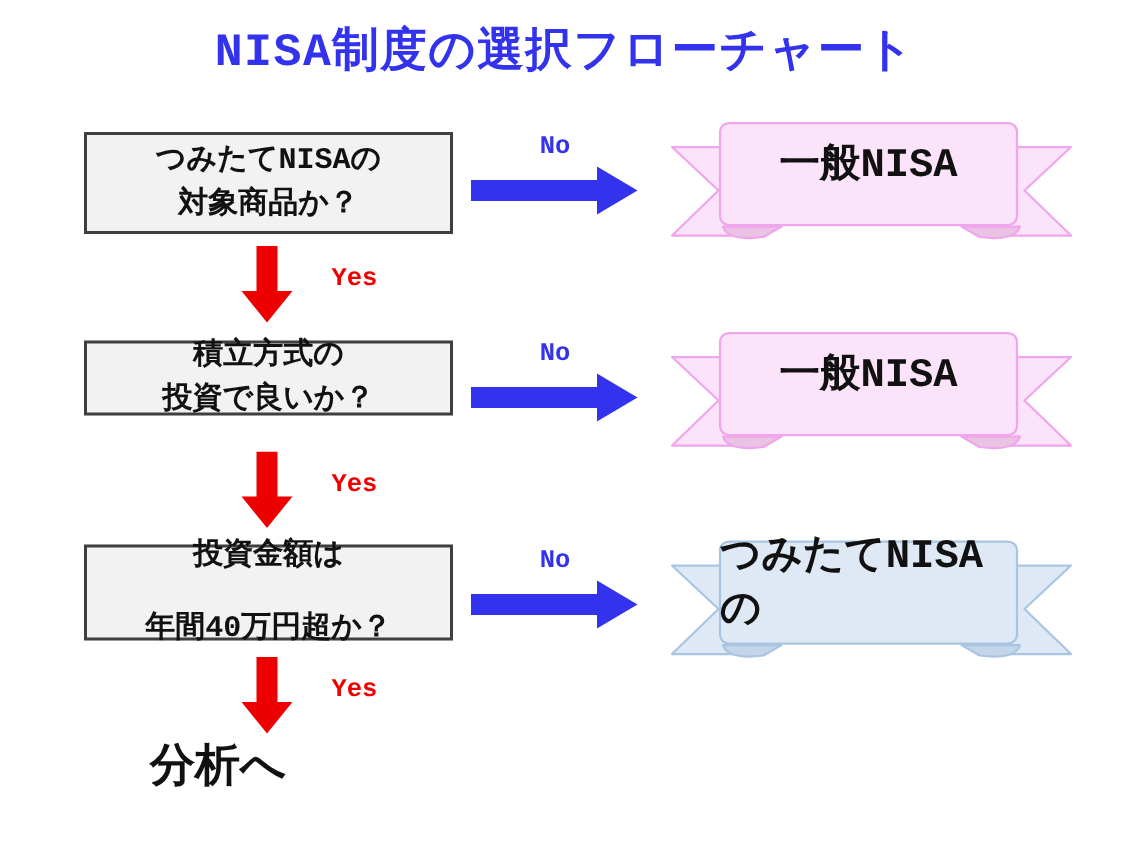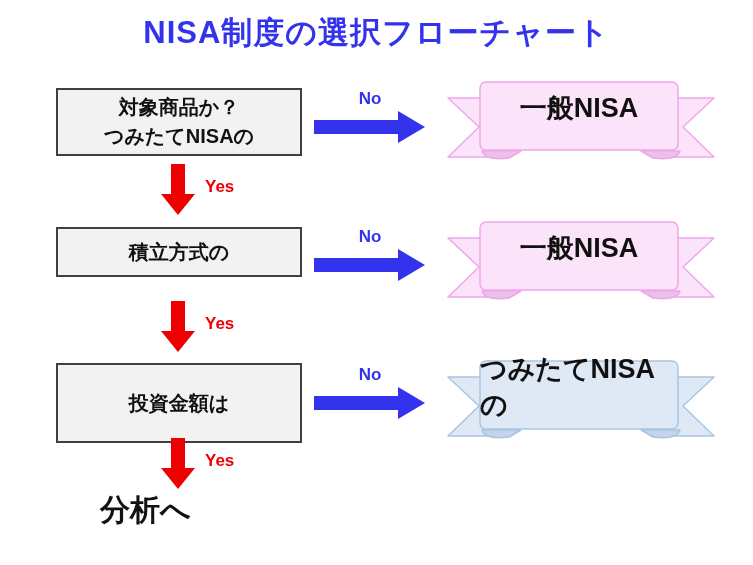--- a/index.html
+++ b/index.html
@@ -1,44 +1,44 @@
 <!DOCTYPE html>
 <html style="--title-blue: #3333EE; --arrow-blue: #3333EE; --arrow-red: #EE0000; --box-bg: #F2F2F2; --box-border: #3F3F3F; --ribbon-pink-fill: #FBE3F9; --ribbon-pink-border: #F0A6EC; --ribbon-pink-fold: #E9C2E4; --ribbon-blue-fill: #DEE9F5; --ribbon-blue-border: #A9C5E1; --ribbon-blue-fold: #C2D5E9; --text-black: #111111; --background: #FFFFFF;"><head>
 <meta charset="utf-8">
 <style>
   html,body{margin:0;padding:0;background:#fff;}
   body{font-family:"Liberation Sans","DejaVu Sans",sans-serif;}
   .stage{
     position:relative;width:753px;height:565px;background:var(--background,#fff);
-    overflow:hidden;color:var(--text-black,#111);
+    overflow:hidden;color:var(--text-black,#111);font-family:Liberation Mono, monospace;
   }
   .page-title{
     position:absolute;top:12px;left:0;width:753px;text-align:center;
     font-size:31px;font-weight:bold;color:var(--title-blue);letter-spacing:1px;
   }
   .q-box{
     position:absolute;left:56px;width:246px;
     background:var(--box-bg);border:2px solid var(--box-border);
     display:flex;flex-direction:column;justify-content:center;align-items:center;
     font-size:20px;font-weight:bold;line-height:1.45;text-align:center;
     box-sizing:border-box;
   }
   .q-box.r0{top:88px;height:68px;}
   .q-box.r1{top:227px;height:50px;}
-  .q-box.r2{top:363px;height:80px;gap:20px;}
+  .q-box.r2{top:363px;height:64px;gap:20px;}
   .no-group{
     position:absolute;left:314px;width:112px;
     display:flex;flex-direction:column;align-items:center;
   }
   .no-group.r0{top:88px;}
   .no-group.r1{top:226px;}
   .no-group.r2{top:364px;}
   .no-label{font-size:17px;font-weight:bold;color:var(--arrow-blue);height:22px;line-height:22px;}
   .yes-group{
-    position:absolute;left:160px;display:flex;gap:9px;
+    position:absolute;left:160px;display:flex;gap:25px;
   }
   .yes-group.r0{top:164px;}
   .yes-group.r1{top:301px;}
   .yes-group.r2{top:438px;}
   .yes-label{font-size:17px;font-weight:bold;color:var(--arrow-red);margin-top:13px;}
   .ribbon{position:absolute;left:447px;width:268px;height:84px;}
   .ribbon.r0{top:81px;}
   .ribbon.r1{top:221px;}
   .ribbon.r2{top:360px;}
   .ribbon svg{position:absolute;top:0;left:0;}
@@ -58,22 +58,22 @@
   }
 </style>
 </head>
 <body>
 
 <div class="stage">
 
   <div class="page-title">NISA制度の選択フローチャート</div>
 
   <div class="q-box r0">
+    <span>つみたてNISAの</span>
     <span>対象商品か？</span>
-    <span>つみたてNISAの</span>
   </div>
   <div class="no-group r0">
     <span class="no-label">No</span>
     <svg width="112" height="34" viewBox="0 0 112 34">
       <polygon points="0,10 84,10 84,1 111,17 84,33 84,24 0,24" fill="var(--arrow-blue)"></polygon>
     </svg>
   </div>
   <div class="ribbon ribbon-pink r0">
     <svg width="268" height="84" viewBox="0 0 268 84">
       <polygon class="tail" points="1,17 60,17 60,76 1,76 32,46"></polygon>
@@ -86,20 +86,21 @@
   </div>
   <div class="yes-group r0">
     <svg width="36" height="52" viewBox="0 0 36 52">
       <polygon points="11,0 25,0 25,30 35,30 18,51 1,30 11,30" fill="var(--arrow-red)"></polygon>
     </svg>
     <span class="yes-label">Yes</span>
   </div>
 
   <div class="q-box r1">
     <span>積立方式の</span>
+    <span>投資で良いか？</span>
   </div>
   <div class="no-group r1">
     <span class="no-label">No</span>
     <svg width="112" height="34" viewBox="0 0 112 34">
       <polygon points="0,10 84,10 84,1 111,17 84,33 84,24 0,24" fill="var(--arrow-blue)"></polygon>
     </svg>
   </div>
   <div class="ribbon ribbon-pink r1">
     <svg width="268" height="84" viewBox="0 0 268 84">
       <polygon class="tail" points="1,17 60,17 60,76 1,76 32,46"></polygon>
@@ -112,20 +113,21 @@
   </div>
   <div class="yes-group r1">
     <svg width="36" height="52" viewBox="0 0 36 52">
       <polygon points="11,0 25,0 25,30 35,30 18,51 1,30 11,30" fill="var(--arrow-red)"></polygon>
     </svg>
     <span class="yes-label">Yes</span>
   </div>
 
   <div class="q-box r2">
     <span>投資金額は</span>
+    <span>年間40万円超か？</span>
   </div>
   <div class="no-group r2">
     <span class="no-label">No</span>
     <svg width="112" height="34" viewBox="0 0 112 34">
       <polygon points="0,10 84,10 84,1 111,17 84,33 84,24 0,24" fill="var(--arrow-blue)"></polygon>
     </svg>
   </div>
   <div class="ribbon ribbon-blue r2">
     <svg width="268" height="84" viewBox="0 0 268 84">
       <polygon class="tail" points="1,17 60,17 60,76 1,76 32,46"></polygon>

